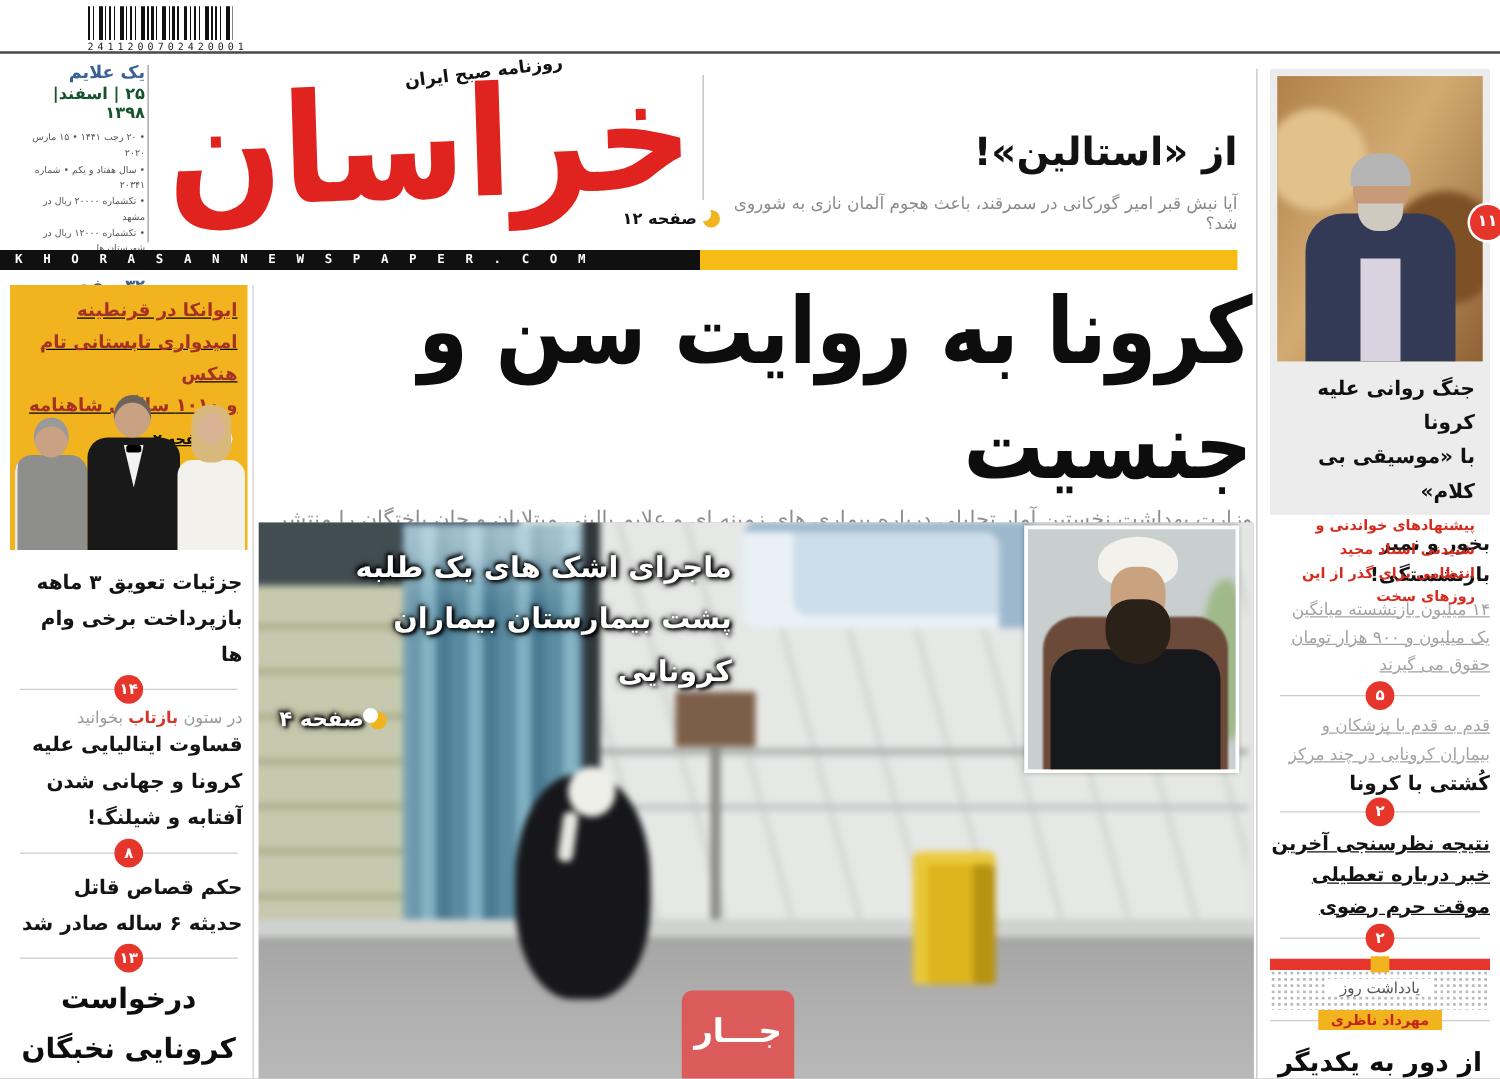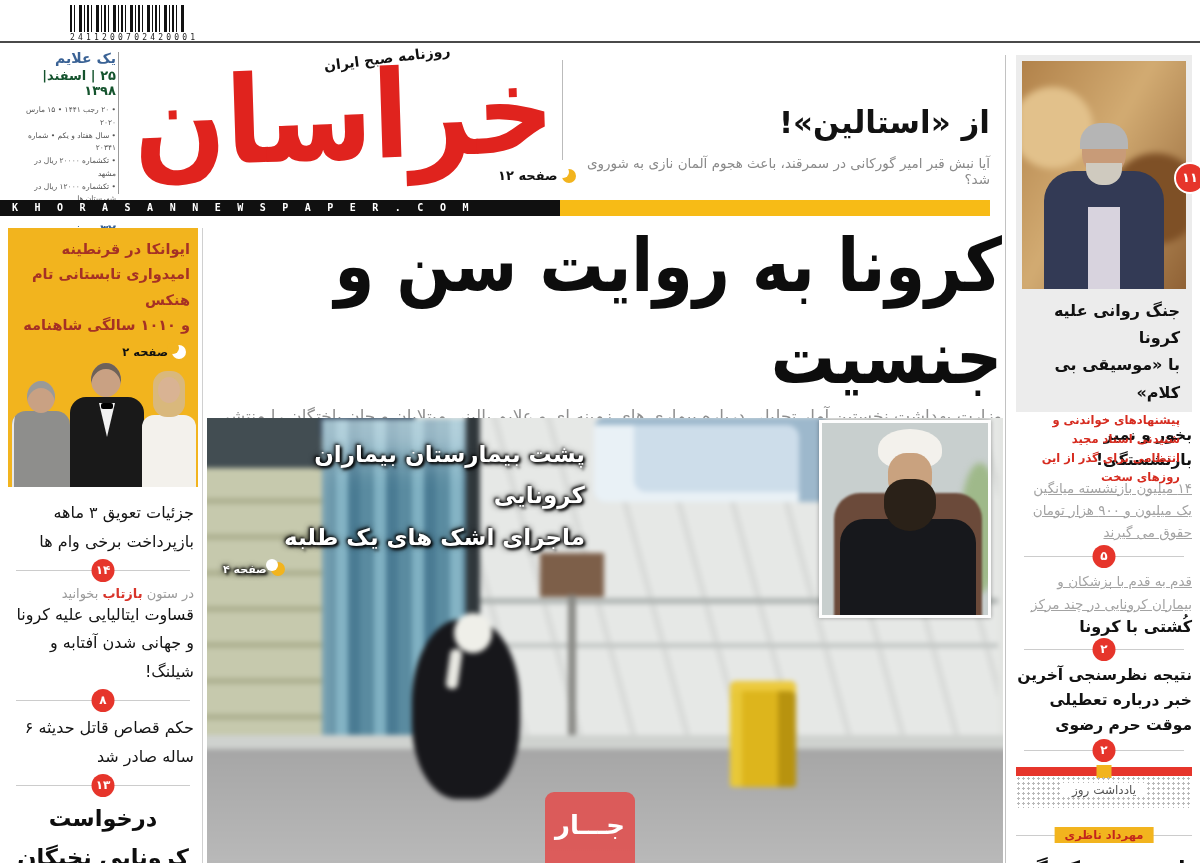--- a/index.html
+++ b/index.html
@@ -76,54 +76,54 @@
     box-shadow:inset -30px 8px 0 #9db8cc, inset 40px -10px 0 #e9f1f6; }
   .ph-sign { position:absolute; left:338px; top:140px; width:64px; height:44px; background:#7d5f49; }
   .ph-pole { position:absolute; left:366px; top:182px; width:8px; height:162px; background:#8a8a86; }
   .ph-person { position:absolute; left:210px; top:206px; width:108px; height:180px; background:#17171b; border-radius:46% 46% 42% 42%; }
   .ph-head { position:absolute; left:252px; top:200px; width:38px; height:40px; background:#efefe9; border-radius:50%; }
   .ph-scarf { position:absolute; left:246px; top:236px; width:12px; height:40px; background:#e8e8e2; border-radius:5px; transform:rotate(8deg); }
   .ph-bin { position:absolute; left:528px; top:268px; width:66px; height:106px; border-radius:6px 6px 3px 3px;
     background:linear-gradient(90deg,#e8c838 0 12px,#ddb51c 12px 48px,#b8930f 48px); box-shadow:inset 0 10px 0 #ecca3e; }
   .caption { position:absolute; left:16px; top:16px; width:362px; text-align:right; color:#fff; font-weight:bold;
     font-size:23px; line-height:1.8; text-shadow:0 0 7px #000, 2px 2px 3px #000, -1px -1px 3px #000; }
-  .caption .pmark { text-align:left; font-size:11px; margin-top:2px; }
+  .caption .pmark { text-align:left; font-size:17px; margin-top:2px; }
   .jar { position:absolute; left:338px; top:374px; width:90px; height:80px; background:rgba(222,84,82,.92); border-radius:9px;
     color:#fff; font-size:26px; font-weight:bold; text-align:center; line-height:66px; text-shadow:none; }
 
   
   .inset { position:absolute; left:612px; top:2px; width:172px; height:198px; background:#c8cfce; border:3px solid #fdfdfd;
     box-shadow:0 0 4px rgba(0,0,0,.35); overflow:hidden; }
   .in-plant { position:absolute; right:-12px; top:40px; width:40px; height:130px; background:#9fb98a; border-radius:50%; filter:blur(3px); }
   .in-chair { position:absolute; left:12px; top:70px; width:148px; height:130px; background:#6b4a3a; border-radius:26px 26px 0 0; filter:blur(1px); }
   .in-body { position:absolute; left:18px; top:96px; width:136px; height:110px; background:#17181c; border-radius:24px 24px 0 0; }
   .in-turban { position:absolute; left:56px; top:6px; width:64px; height:40px; background:#f3f1ec; border-radius:50% 50% 40% 40%; }
   .in-face { position:absolute; left:66px; top:30px; width:44px; height:46px; background:#c9a27f; border-radius:42%; }
   .in-beard { position:absolute; left:62px; top:56px; width:52px; height:52px; background:#2a2118; border-radius:40% 40% 50% 50%; }
 
   
   .leftcol { position:absolute; left:8px; top:228px; width:190px; }
-  .promo { position:relative; height:259px; background:#f2b41e; overflow:hidden; }
+  .promo { position:relative; height:212px; background:#f2b41e; overflow:hidden;text-decoration:underline; }
   .promo .txt { padding:9px 8px 0; text-align:right; color:#a53125; font-weight:bold; font-size:14.5px; line-height:1.75; }
   .promo .pg { color:#111; font-size:11.5px; }
   .pp { position:absolute; bottom:-2px; }
   .pp .head { position:absolute; border-radius:50%; }
   .pp-man1 { left:4px; width:58px; height:112px; }
   .pp-man1 .body { position:absolute; bottom:0; width:58px; height:78px; background:#8e8e8c; border-radius:14px 14px 0 0; box-shadow:inset 0 -2px 0 #777, inset 24px 0 0 -22px #e8e8e8; }
   .pp-man1 .head { left:15px; top:4px; width:28px; height:32px; background:#c9a183; box-shadow:inset 0 7px 0 #9a9a98; }
   .pp-man2 { left:62px; width:74px; height:132px; }
   .pp-man2 .body { position:absolute; bottom:0; width:74px; height:92px; background:#191919; border-radius:16px 16px 0 0; }
   .pp-man2 .shirt { position:absolute; bottom:52px; left:29px; width:16px; height:34px; background:#f2f2f2; clip-path:polygon(0 0,100% 0,50% 100%); }
   .pp-man2 .bow { position:absolute; bottom:80px; left:31px; width:12px; height:6px; background:#000; border-radius:2px; }
   .pp-man2 .head { left:21px; top:6px; width:30px; height:34px; background:#c9a183; box-shadow:inset 0 6px 0 #6e6259; }
   .pp-wom { left:134px; width:54px; height:120px; }
   .pp-wom .body { position:absolute; bottom:0; width:54px; height:74px; background:#f3f1ec; border-radius:12px 12px 0 0; }
   .pp-wom .hair { position:absolute; top:2px; left:11px; width:32px; height:46px; background:#d9b87c; border-radius:14px; }
   .pp-wom .head { left:16px; top:8px; width:22px; height:26px; background:#d9b393; }
-  .item { text-align:right; font-weight:normal; color:#141414; font-size:16px; line-height:1.8; padding:0 4px; }
+  .item { text-align:right; font-weight:bold; color:#141414; font-size:16px; line-height:1.8; padding:0 4px; }
   .rule { position:relative; height:1px; background:#ccc; margin:13px 8px; }
   .badge { position:absolute; left:50%; top:-11px; transform:translateX(-50%); width:23px; height:23px; border-radius:50%;
     background:#e6352b; color:#fff; font-size:12px; font-weight:bold; text-align:center; line-height:23px; }
   .reflect { font-size:13px; color:#9a9a9a; text-align:right; padding:2px 4px 0; }
   .reflect b { color:#d8342a; }
   .bigl { text-align:center; font-size:22.5px; font-weight:bold; line-height:1.75; color:#0e0e0e; margin-top:4px; }
 
   
   .rightcol { position:absolute; left:1016px; top:55px; width:176px; }
   .card { position:relative; background:#ececec; height:357px; padding:6px; }
@@ -143,21 +143,21 @@
     color:#fff; font-weight:bold; font-size:13px; text-align:center; line-height:28px; box-shadow:0 0 0 2px #fff; z-index:5; }
   .rc-h { text-align:right; font-weight:bold; font-size:15.5px; color:#121212; line-height:1.6; margin-top:11px; }
   .rc-g { text-align:right; font-size:13.5px; color:#a3a3a3; line-height:1.65; margin-top:4px;text-decoration:underline; }
   .rc-hb { text-align:right; font-weight:bold; font-size:16px; color:#121212; margin-top:2px; }
   .redbar { position:relative; height:9px; background:#e6352b; margin-top:16px; }
   .redbar .notch { position:absolute; left:50%; top:-2px; transform:translateX(-50%); width:15px; height:13px; background:#f2b41e; }
   .dots { position:relative; height:32px; margin-top:0;
     background-image:radial-gradient(#b9b9b9 1px, transparent 1.3px); background-size:5px 5px; }
   .dots span { position:absolute; left:50%; top:7px; transform:translateX(-50%); background:#fff; padding:0 10px;
     font-size:12px; color:#555; white-space:nowrap; }
-  .author { position:relative; height:18px; margin-top:19px; }
+  .author { position:relative; height:18px; margin-top:0; }
   .author .ln { position:absolute; left:0; right:0; top:8px; height:1px; background:#ccc; }
   .author .chip { position:absolute; left:50%; top:0; transform:translateX(-50%); background:#f2b41e; color:#c3261c;
     font-size:11.5px; font-weight:bold; padding:1px 10px; white-space:nowrap; }
   .note-h { text-align:center; font-weight:bold; font-size:21px; line-height:1.6; color:#0e0e0e; margin-top:8px; }
 </style>
 </head>
 <body>
 
 <div class="page">
 
@@ -239,22 +239,22 @@
     </div>
     <div class="inset">
       <div class="in-plant"></div>
       <div class="in-chair"></div>
       <div class="in-body"></div>
       <div class="in-turban"></div>
       <div class="in-face"></div>
       <div class="in-beard"></div>
     </div>
     <div class="caption">
+      <div>ماجرای اشک های یک طلبه</div>
       <div>پشت بیمارستان بیماران کرونایی</div>
-      <div>ماجرای اشک های یک طلبه</div>
       <div class="pmark">
         <span class="cres"></span><span>صفحه ۴</span>
       </div>
     </div>
     <div class="jar">جـــار</div>
   </div>
 
   <div class="leftcol">
     <div class="promo">
       <div class="txt">
@@ -328,21 +328,21 @@
     <div class="rule">
         <span class="badge">۵</span>
       </div>
 
     <div class="rc-g">قدم به قدم با پزشکان و بیماران کرونایی در چند مرکز</div>
     <div class="rc-hb">کُشتی با کرونا</div>
     <div class="rule">
         <span class="badge">۲</span>
       </div>
 
-    <div class="rc-h" style="margin-top:2px;">نتیجه نظرسنجی آخرین خبر درباره تعطیلی موقت حرم رضوی</div>
+    <div class="rc-h" style="margin-top:2px;text-decoration:underline;">نتیجه نظرسنجی آخرین خبر درباره تعطیلی موقت حرم رضوی</div>
     <div class="rule">
         <span class="badge">۲</span>
       </div>
 
     <div class="redbar">
         <span class="notch"></span>
       </div>
     <div class="dots">
       <span>یادداشت روز</span>
     </div>

